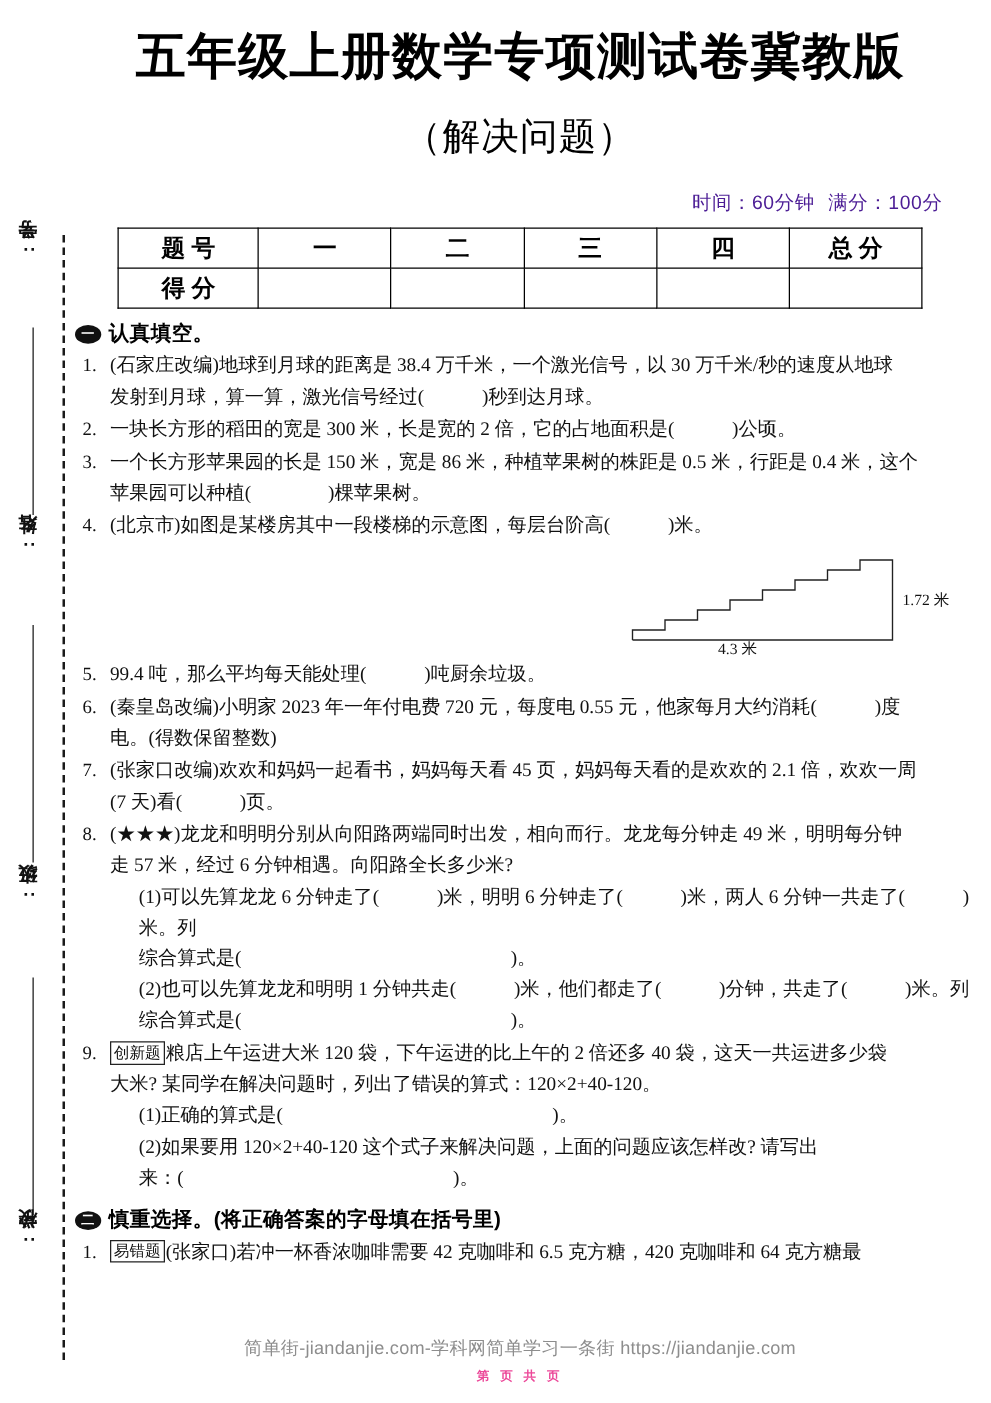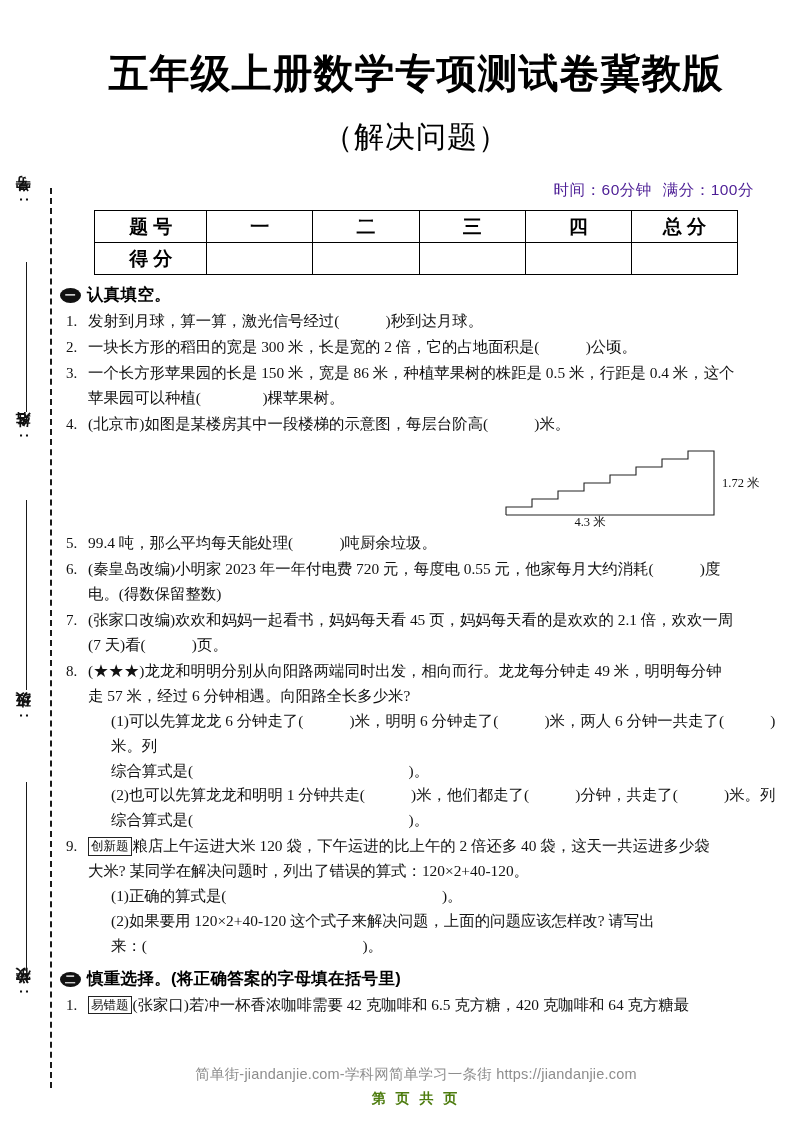--- a/index.html
+++ b/index.html
@@ -62,21 +62,20 @@
 
   
   #title-block { padding-top: 22px; text-align: center; }
   .title-main {
     font-family: "Liberation Sans", "DejaVu Sans", sans-serif;
     font-size: 40px;
     font-weight: bold;
     letter-spacing: 1px;
     line-height: 1.18;
     color: #000;
-    margin-top: 28px;
   }
   .title-sub {
     font-family: "Liberation Sans", "DejaVu Sans", sans-serif;
     font-size: 30px;
     font-weight: normal;
     letter-spacing: 1px;
     margin-top: 20px;
     color: #000;
   }
 
@@ -190,23 +189,23 @@
   #watermark {
     font-family: "Liberation Sans", "DejaVu Sans", sans-serif;
     font-size: 14.5px;
     color: #8d8d8d;
     letter-spacing: 0.2px;
     text-align: center;
   }
   #page-counter {
     margin-top: 6px;
     font-family: "Liberation Sans", "DejaVu Sans", sans-serif;
-    font-size: 14px;
-    font-weight: bold;
-    color: #4d7c0f;
+    font-size: 10px;
+    font-weight: bold;
+    color: #ec4899;
     letter-spacing: 3px;
   }
 </style>
 </head>
 <body>
 
 <div id="seal-strip">
   <div id="seal-dashline"></div>
 
   <div class="seal-label" style="top:196px">学号:</div>
@@ -257,20 +256,21 @@
   </div>
 
   <div class="section-head">
     <span class="sec-bullet">一</span>
     <span>认真填空。</span>
   </div>
 
   <div class="q">
     <div class="q-num">1.</div>
     <div class="q-body">
+      <div class="q-line">(石家庄改编)地球到月球的距离是 38.4 万千米，一个激光信号，以 30 万千米/秒的速度从地球</div>
       <div class="q-line">发射到月球，算一算，激光信号经过(　　　)秒到达月球。</div>
     </div>
   </div>
 
   <div class="q">
     <div class="q-num">2.</div>
     <div class="q-body">
       <div class="q-line">一块长方形的稻田的宽是 300 米，长是宽的 2 倍，它的占地面积是(　　　)公顷。</div>
     </div>
   </div>

